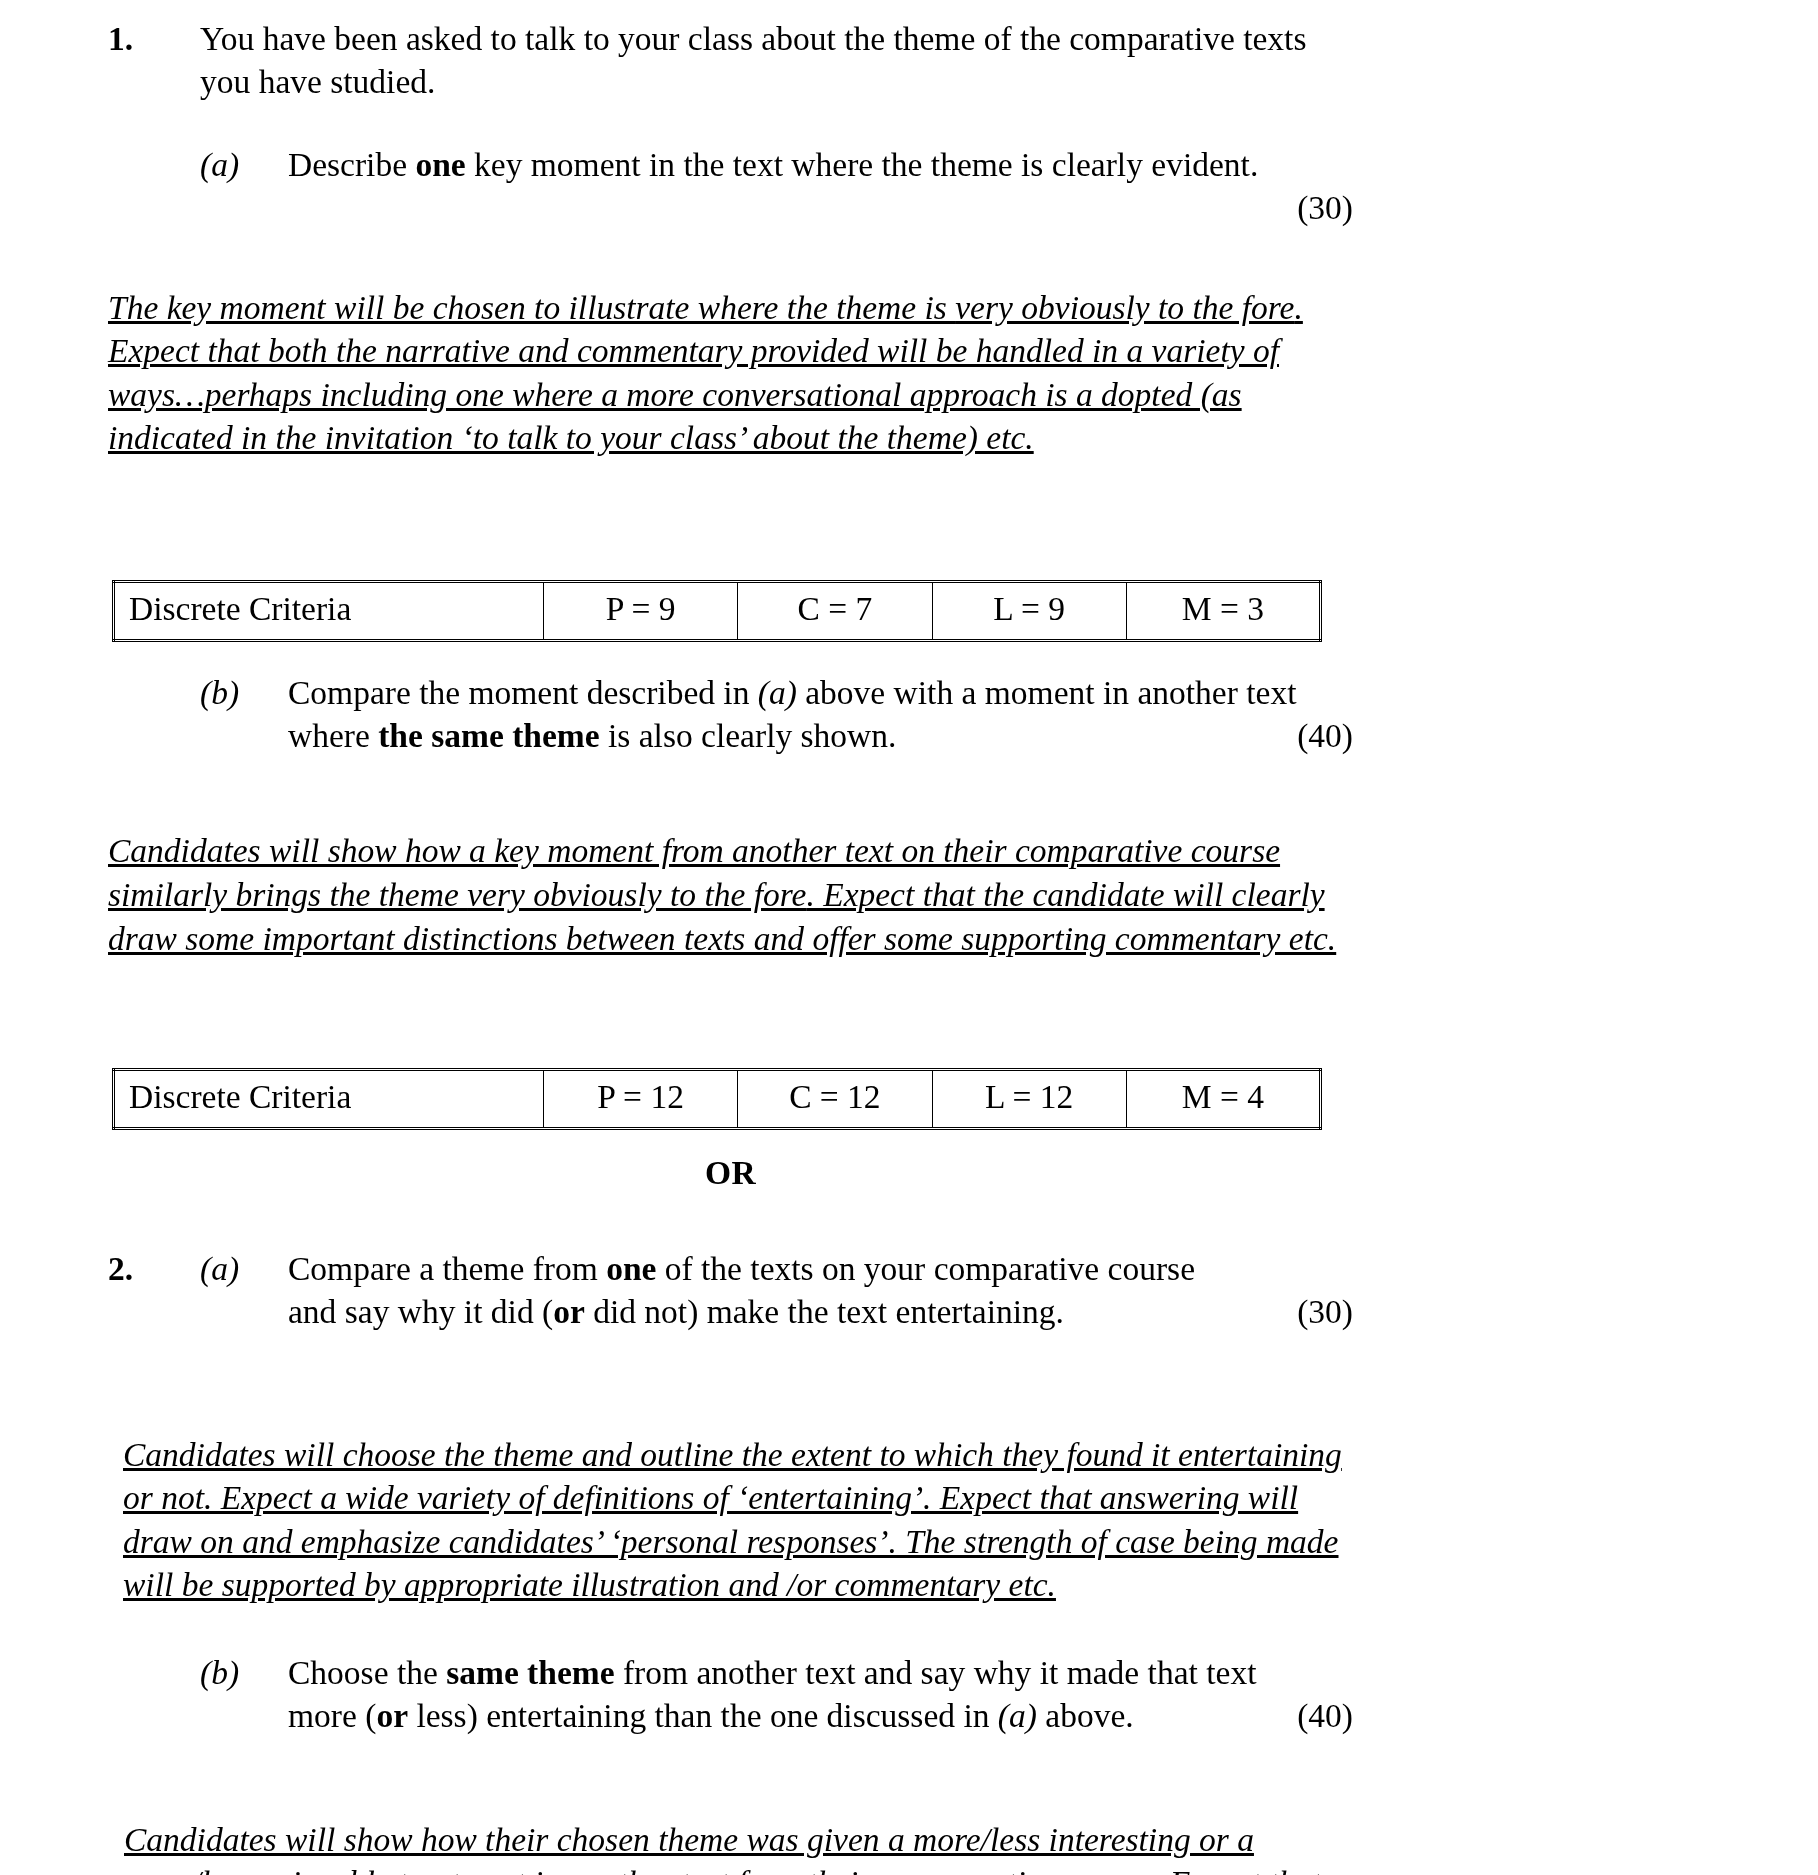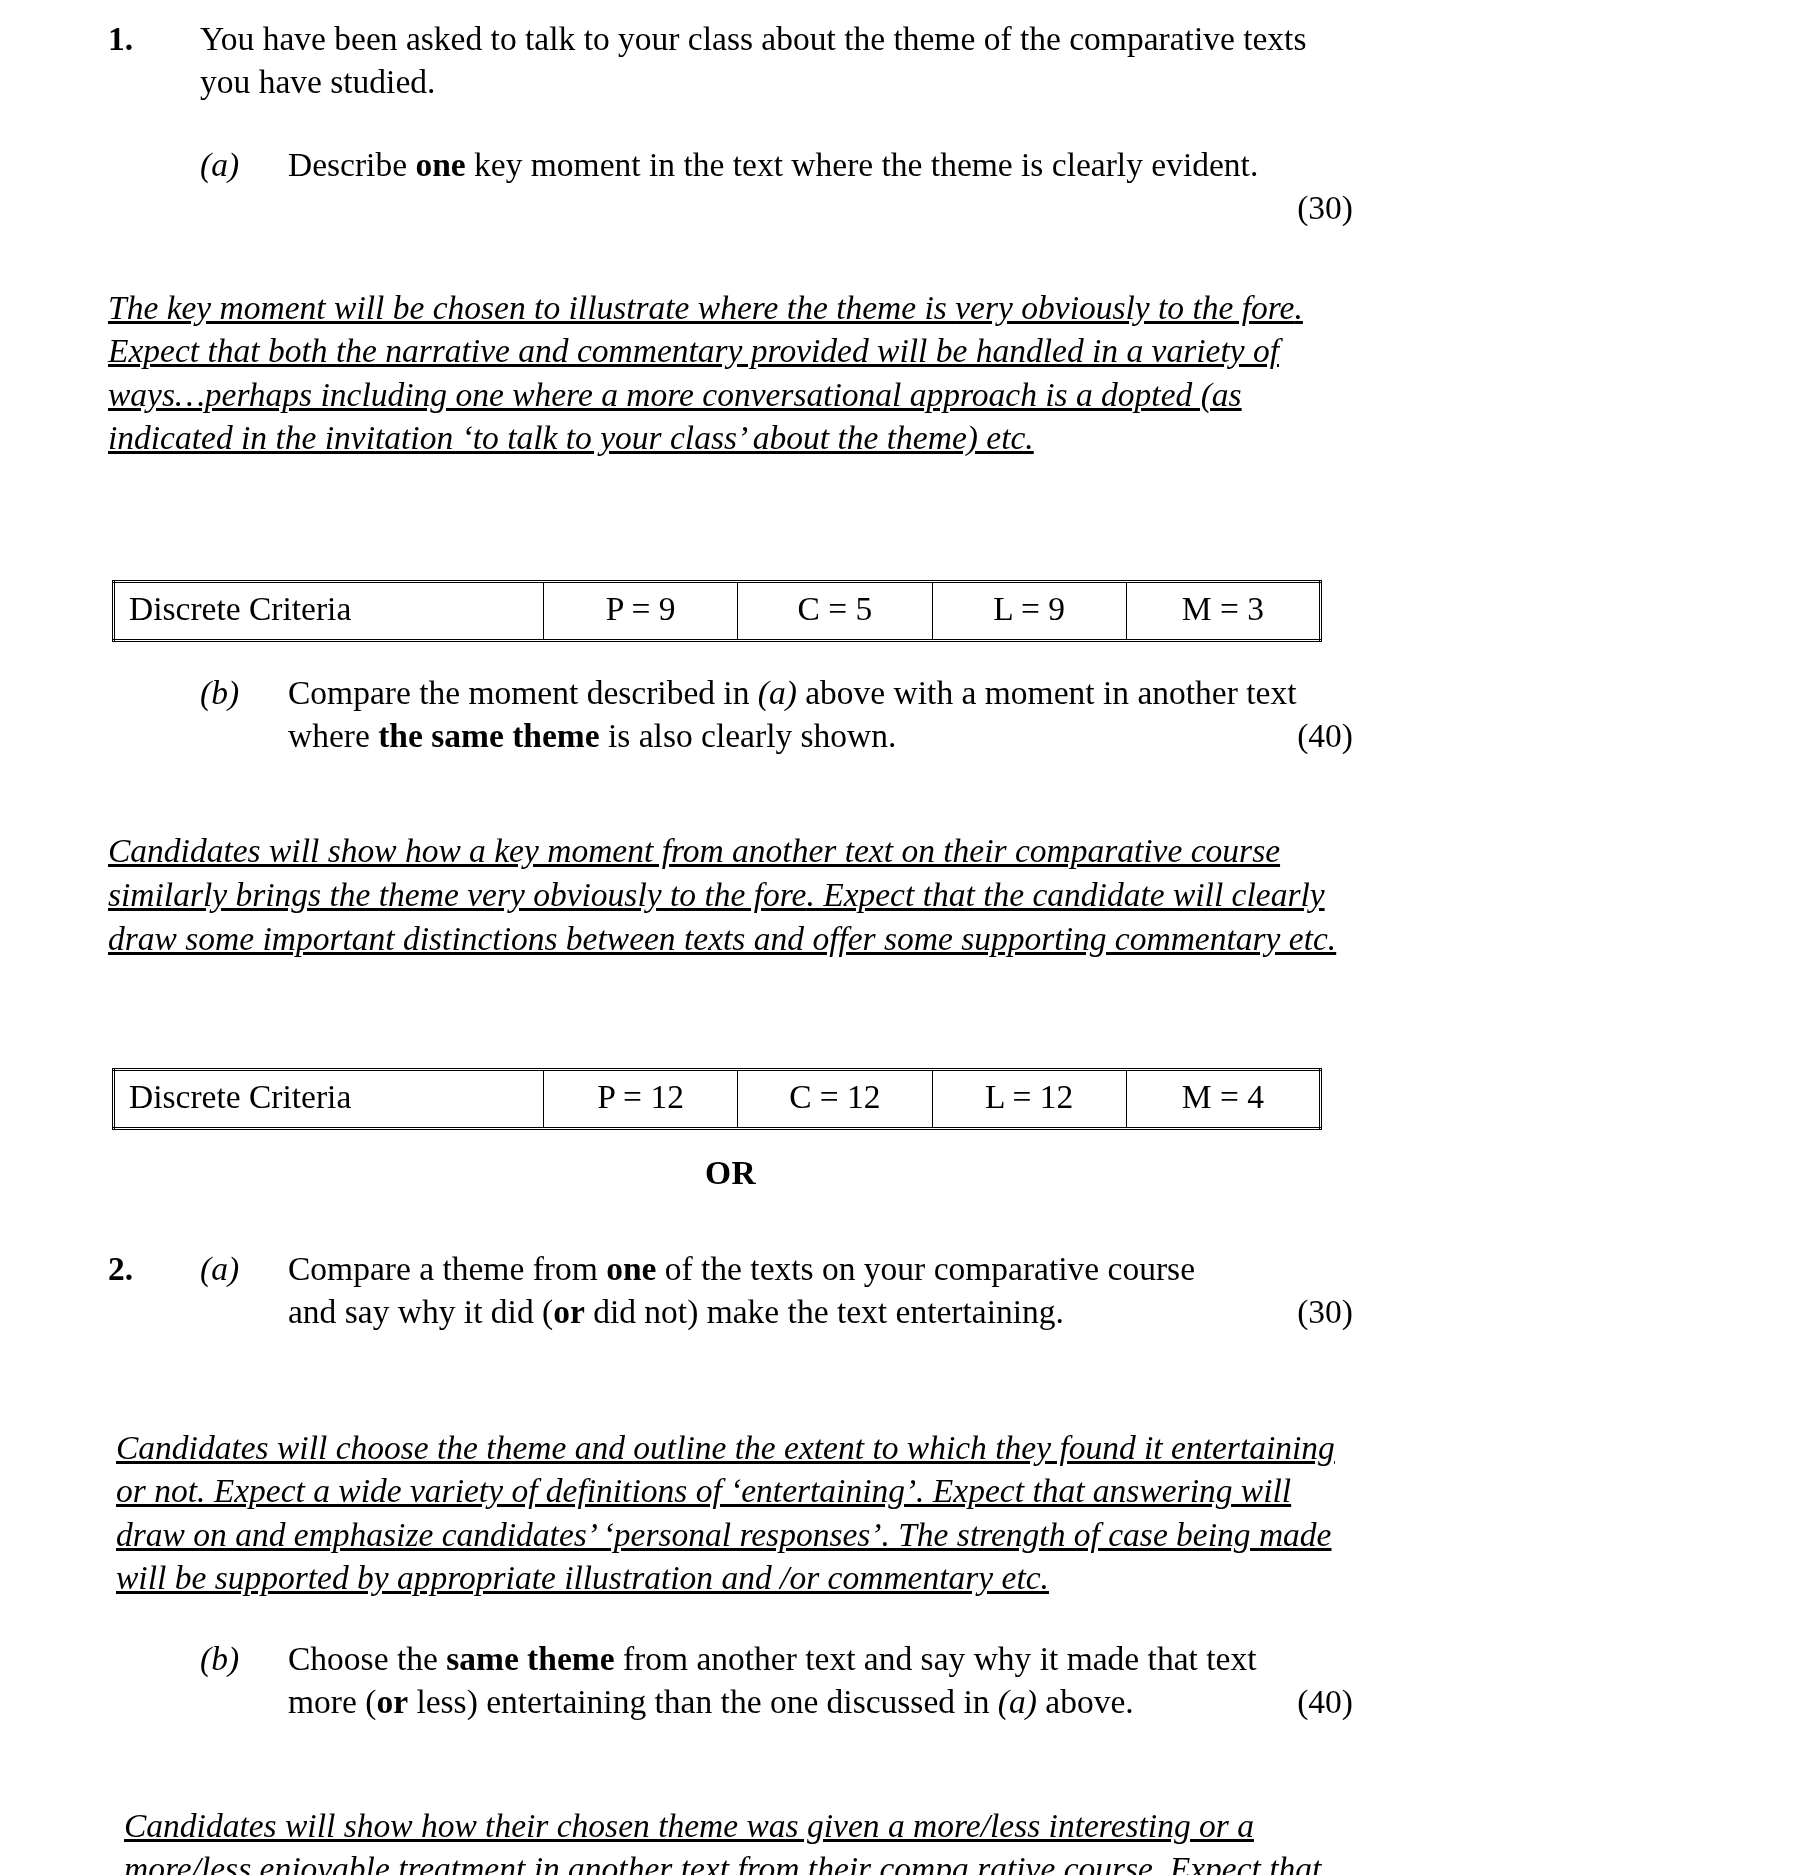--- a/index.html
+++ b/index.html
@@ -161,21 +161,21 @@
 
     <p class="commentary" style="margin:0;"><span>The key moment will be chosen to illustrate where the theme is </span><u>very obviously to the fore</u><span>. Expect that both the narrative and commentary  provided will be handled in a variety of ways…perhaps including one where a more conversational approach is a dopted (as indicated in the invitation ‘to talk to your class’ about the theme) etc.</span></p>
 
     <div class="sp-84"></div>
 
     <table class="criteria-table">
       <tbody>
           <tr>
         <td class="label">Discrete Criteria</td>
         <td class="val">P  = 9</td>
-        <td class="val">C = 5</td>
+        <td class="val">C = 7</td>
         <td class="val">L = 9</td>
         <td class="val">M = 3</td>
       </tr>
     </tbody>
       </table>
 
     <div class="sp-30"></div>
 
     <div class="part">
       <div class="part-letter">(b)</div>
@@ -217,21 +217,21 @@
           <div class="part-text">
             <span>Compare a theme from </span><b>one</b><span> of the texts on your comparative course</span><br>
             <span class="marks-inline">(30)</span><span>and say why it did (</span><b>or</b><span> did not) make the text entertaining.</span>
           </div>
         </div>
       </div>
     </div>
 
     <div class="sp-84"></div>
 
-    <p class="commentary" style="margin:8px;">Candidates will choose the theme and outline the extent to which they found it entertaining or not. Expect a wide variety of definitions of ‘entertaining’. Expect that answering will draw on and emphasize candidates’  ‘personal responses’. The strength of case being made will be supported by appropriate illustration and /or commentary etc.</p>
+    <p class="commentary" style="margin:15px;">Candidates will choose the theme and outline the extent to which they found it entertaining or not. Expect a wide variety of definitions of ‘entertaining’. Expect that answering will draw on and emphasize candidates’  ‘personal responses’. The strength of case being made will be supported by appropriate illustration and /or commentary etc.</p>
 
     <div class="sp-30"></div>
 
     <div class="part">
       <div class="part-letter">(b)</div>
       <div class="part-text">
         <span>Choose the </span><b>same theme</b><span> from another text and say why it made that text</span><br>
         <span class="marks-inline">(40)</span><span>more (</span><b>or</b><span> less) entertaining than the one discussed in </span><i>(a)</i><span> above.</span>
       </div>
     </div>

